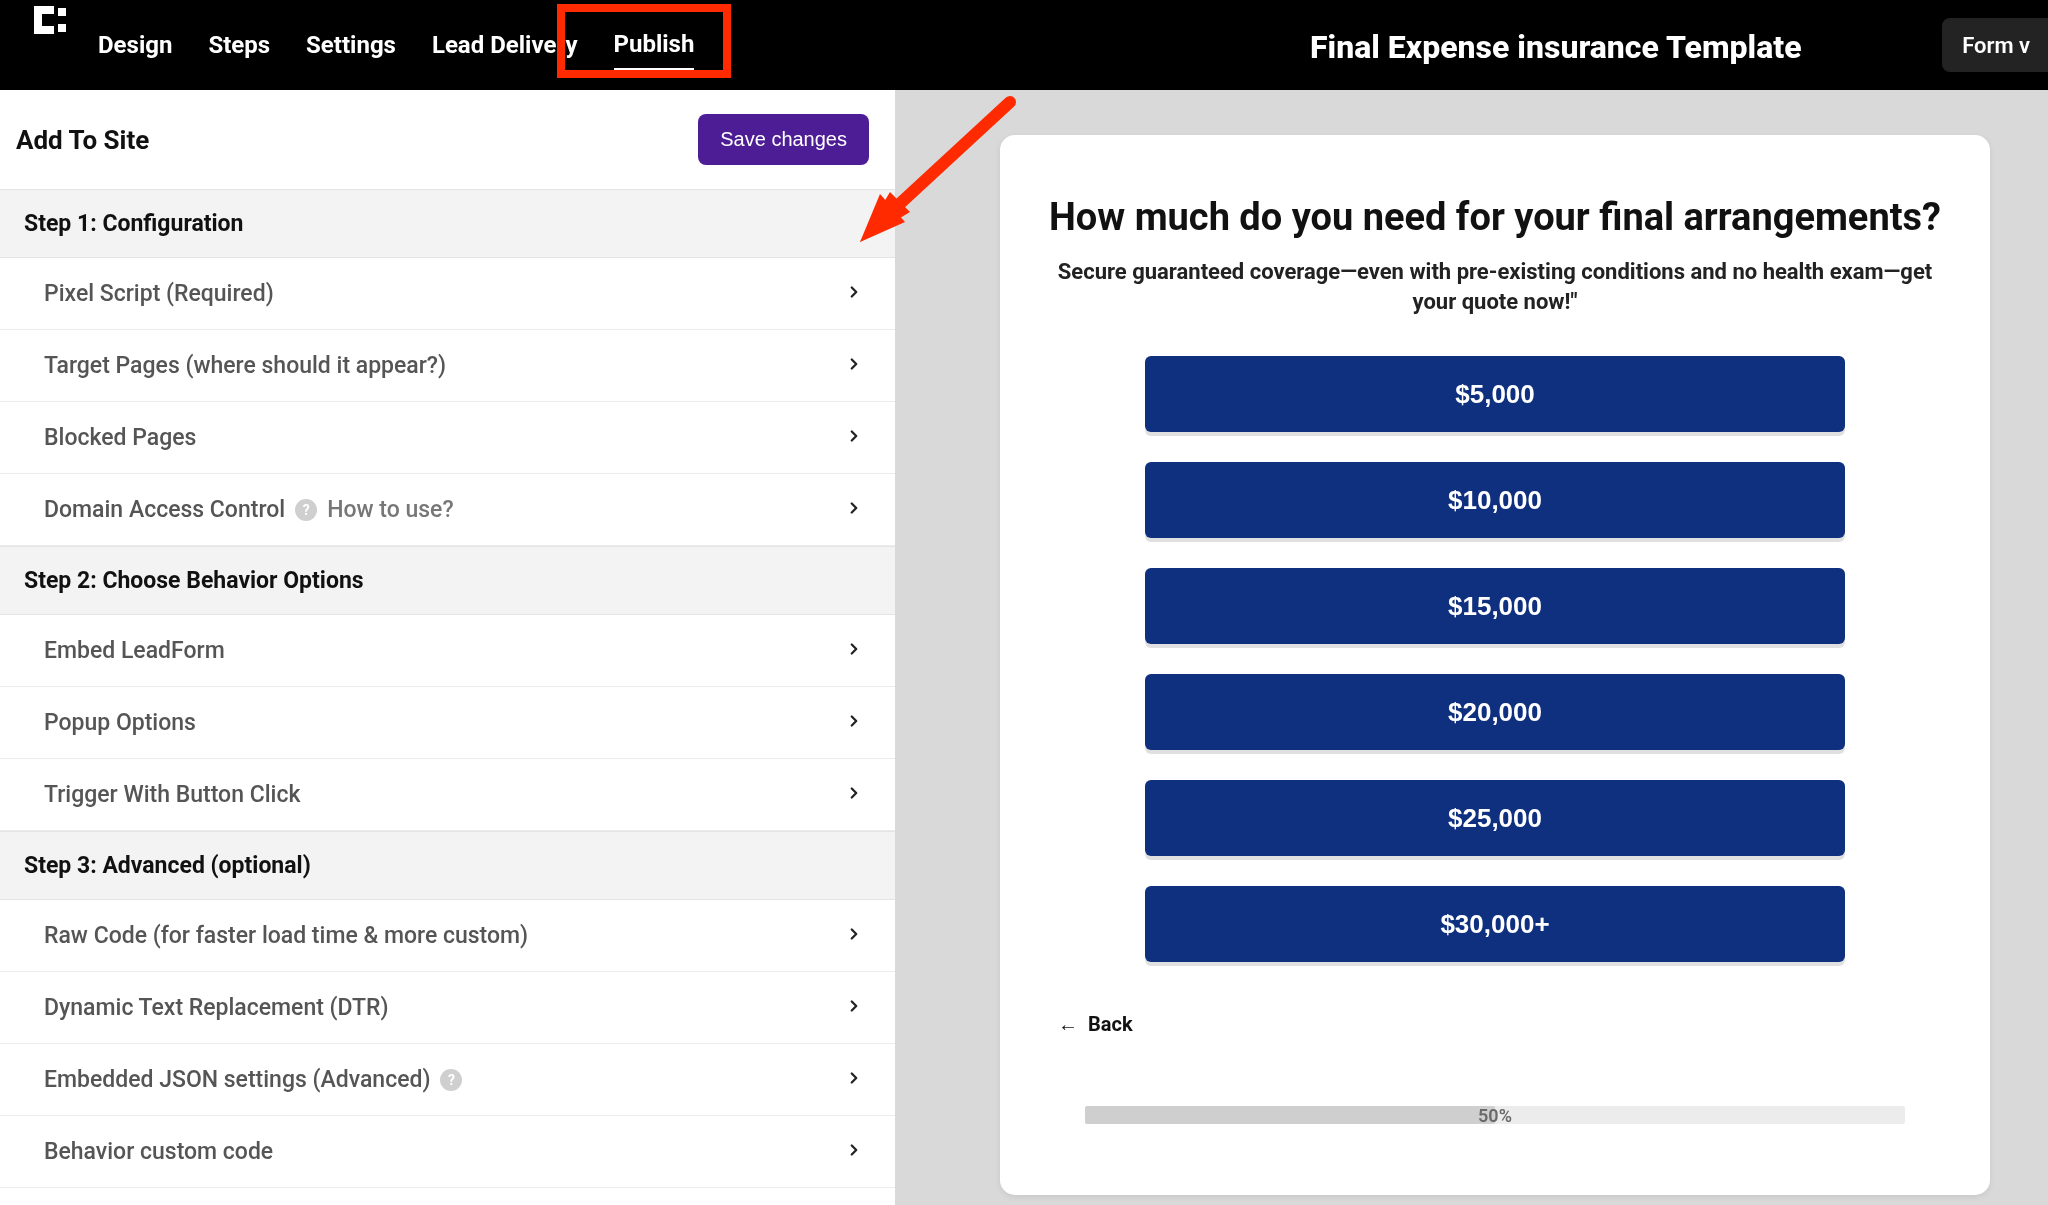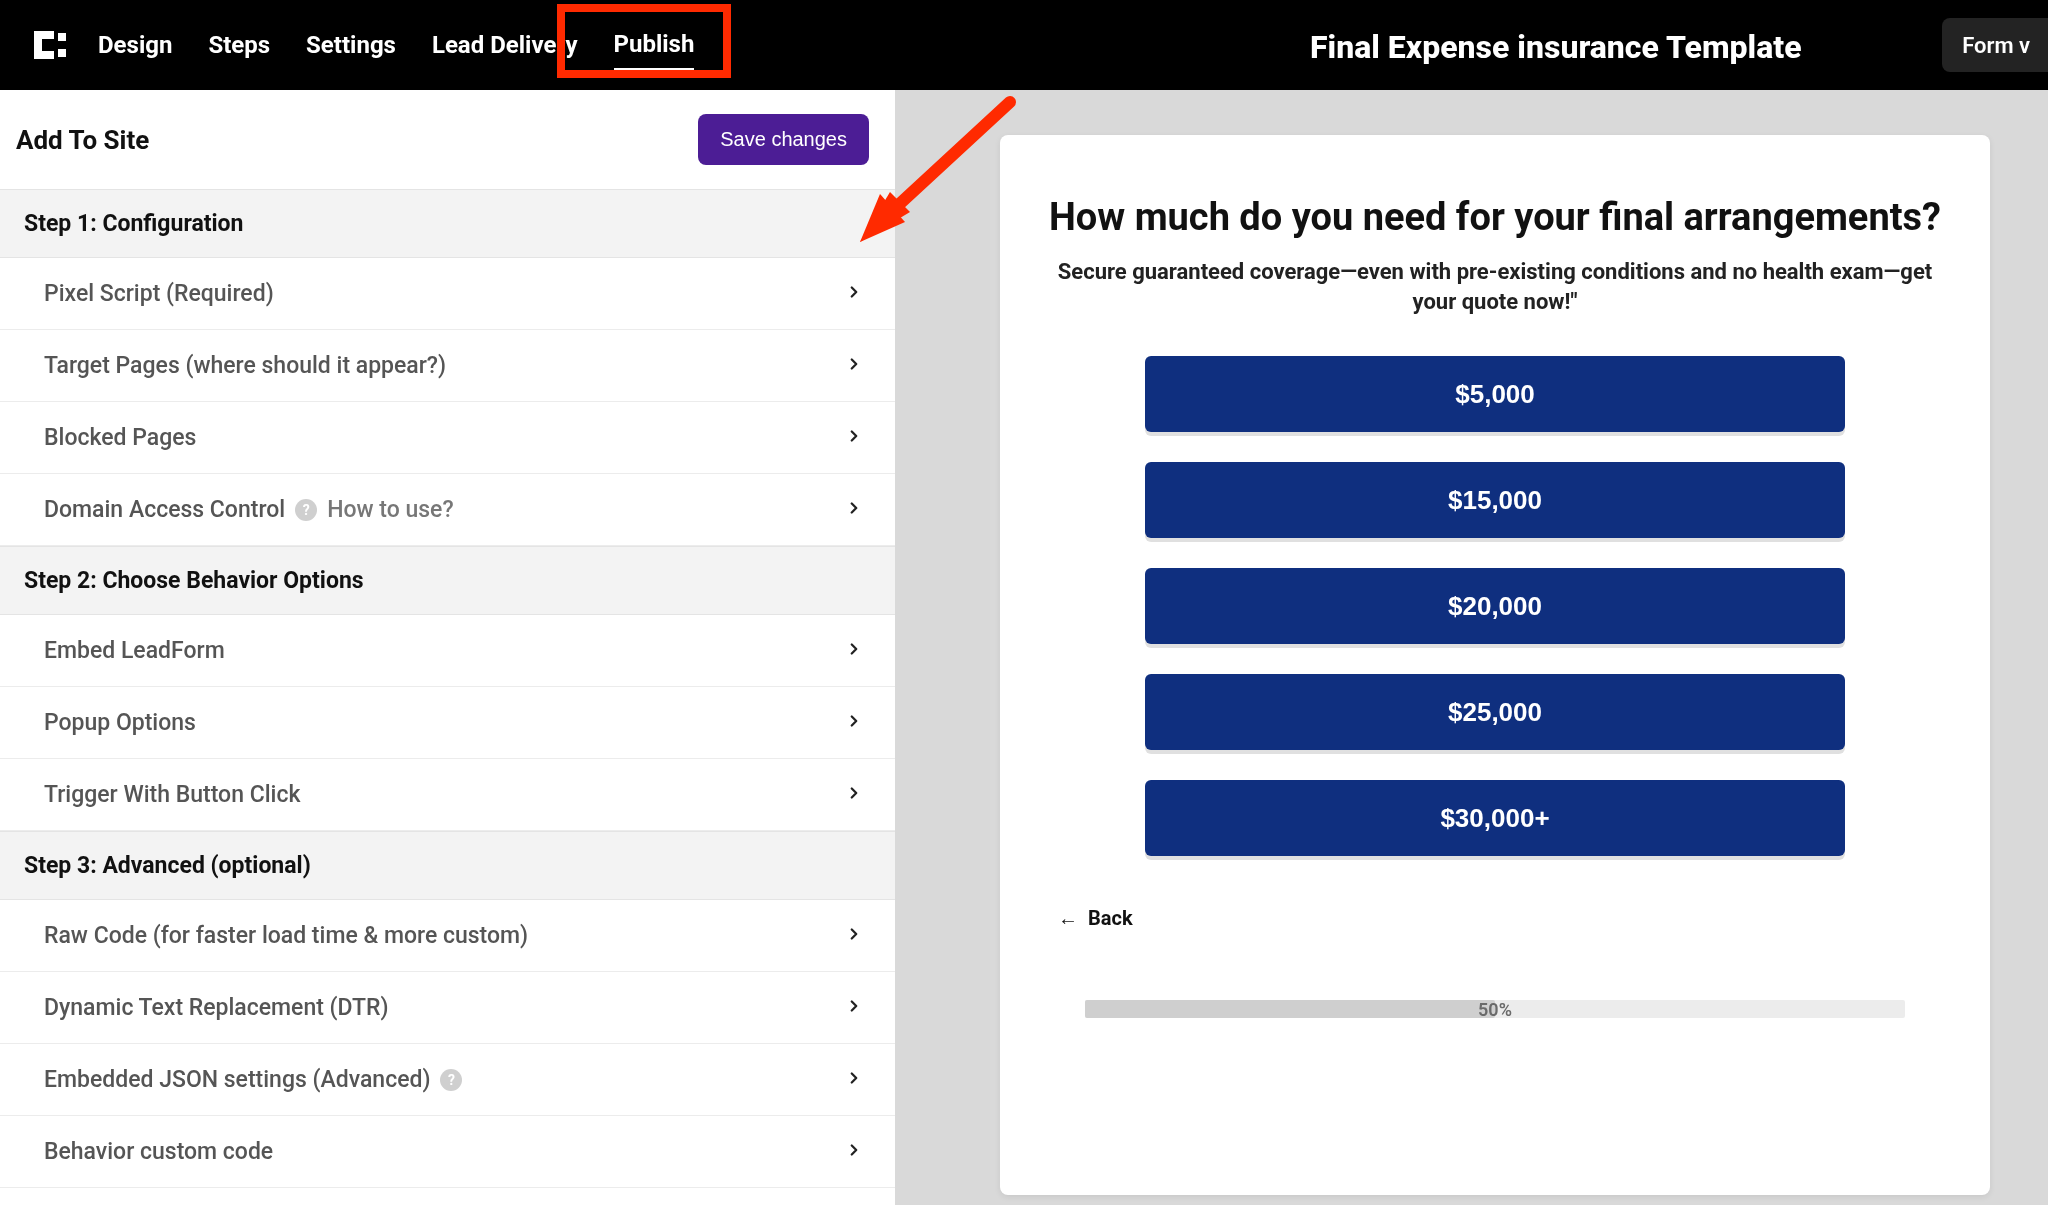--- a/index.html
+++ b/index.html
@@ -1,20 +1,20 @@
 <!DOCTYPE html>
 <html><head>
 <meta charset="utf-8">
 <style>
   * { box-sizing: border-box; margin: 0; padding: 0; }
   html, body { width: 100%; height: 100%; font-family: -apple-system, BlinkMacSystemFont, "Segoe UI", Roboto, Helvetica, Arial, sans-serif; background:#d9d9d9; }
   body { width: 2048px; height: 1205px; overflow:hidden; position:relative; }
 
   
-  .topbar { position:absolute; left:0; top:0; width:2048px; height:90px; background:#000; color:#fff; display:flex; align-items:center; }
+  .topbar { position:absolute; left:0; top:0; width:2048px; height:90px; background:#000; color:#fff; display:flex; }
   .logo { margin-left:28px; width:40px; height:40px; display:flex; align-items:center; justify-content:center; }
   .nav-items { display:flex; align-items:center; margin-left:30px; }
   .nav-item { font-size:24px; font-weight:700; color:#fff; margin-right:36px; cursor:pointer; padding:10px 0; }
   .nav-item.active { border-bottom:3px solid #fff; }
   .app-title { position:absolute; left:50%; transform:translateX(-50%); font-size:32px; font-weight:800; color:#fff; white-space:nowrap; top:28px; left:1310px; transform:none;}
   .formv-btn { position:absolute; right:0; top:18px; height:54px; background:#232323; color:#fff; border-radius:8px 0 0 8px; display:flex; align-items:center; padding:0 18px 0 20px; font-size:22px; font-weight:600; }
 
   
   .highlight-box { position:absolute; left:557px; top:4px; width:174px; height:74px; border:8px solid #ff2a00; pointer-events:none; z-index:40; }
   .arrow-svg { position:absolute; left:850px; top:82px; width:180px; height:170px; z-index:39; pointer-events:none; }
@@ -27,21 +27,21 @@
 
   .step-header { background:#f3f3f3; padding:20px 24px; font-size:23px; font-weight:700; color:#111; border-top:1px solid #e4e4e4; border-bottom:1px solid #e4e4e4;}
   .acc-row { display:flex; align-items:center; justify-content:space-between; padding:22px 32px 22px 44px; border-bottom:1px solid #ececec; cursor:pointer; }
   .acc-label { font-size:23px; color:#555; font-weight:500; display:flex; align-items:center; gap:10px;}
   .acc-label .hint { color:#777; font-weight:500; display:flex; align-items:center; gap:8px;}
   .info-icon { width:22px; height:22px; border-radius:50%; background:#cfcfcf; color:#fff; font-size:14px; font-weight:700; display:inline-flex; align-items:center; justify-content:center; }
   .chevron { color:#222; }
 
   
   .preview-wrap { position:absolute; left:895px; top:90px; width:1153px; height:1115px; background:#d9d9d9; }
-  .preview-card { position:absolute; left:105px; top:45px; width:990px; height:1060px; background:#fff; border-radius:8px; box-shadow:0 2px 6px rgba(0,0,0,0.08); padding:60px 40px 40px 40px; display:flex; flex-direction:column; align-items:center; }
+  .preview-card { position:absolute; left:105px; top:45px; width:990px; height:1060px; background:#fff; border-radius:15px; box-shadow:0 2px 6px rgba(0,0,0,0.08); padding:60px 40px 40px 40px; display:flex; flex-direction:column; align-items:center; }
   .q-title { font-size:38px; font-weight:700; color:#111; text-align:center; }
   .q-sub { font-size:22px; font-weight:700; color:#222; text-align:center; max-width:900px; margin-top:18px; line-height:1.35; }
   .options { margin-top:40px; width:700px; display:flex; flex-direction:column; gap:30px; }
   .opt-btn { background:#0f2f7f; color:#fff; border:none; border-radius:6px; height:76px; font-size:26px; font-weight:700; cursor:pointer; box-shadow:0 4px 0 rgba(0,0,0,0.12);}
   .back-row { align-self:flex-start; margin-top:50px; margin-left:18px; display:flex; align-items:center; gap:10px; color:#111; font-size:20px; font-weight:700; cursor:pointer;}
   .progress-wrap { margin-top:70px; width:820px; height:18px; background:#ececec; position:relative; border-radius:2px;}
   .progress-fill { position:absolute; left:0; top:0; height:100%; background:#cfcfcf; border-radius:2px; }
   .progress-label { position:absolute; left:50%; top:50%; transform:translate(-50%,-50%); font-size:18px; color:#6a6a6a; font-weight:600;}
 </style>
 </head>
@@ -176,20 +176,21 @@
       </div>
     </div>
 </div>
 
 <div class="preview-wrap">
   <div class="preview-card">
     <div class="q-title">How much do you need for your final arrangements?</div>
     <div class="q-sub">Secure guaranteed coverage—even with pre-existing conditions and no health exam—get your quote now!"</div>
     <div class="options" id="options-list">
         <button class="opt-btn">$5,000</button>
+        <button class="opt-btn">$10,000</button>
         <button class="opt-btn">$15,000</button>
         <button class="opt-btn">$20,000</button>
         <button class="opt-btn">$25,000</button>
         <button class="opt-btn">$30,000+</button>
       </div>
     <div class="back-row">
       <span>←</span>
       <span>Back</span>
     </div>
     <div class="progress-wrap">

